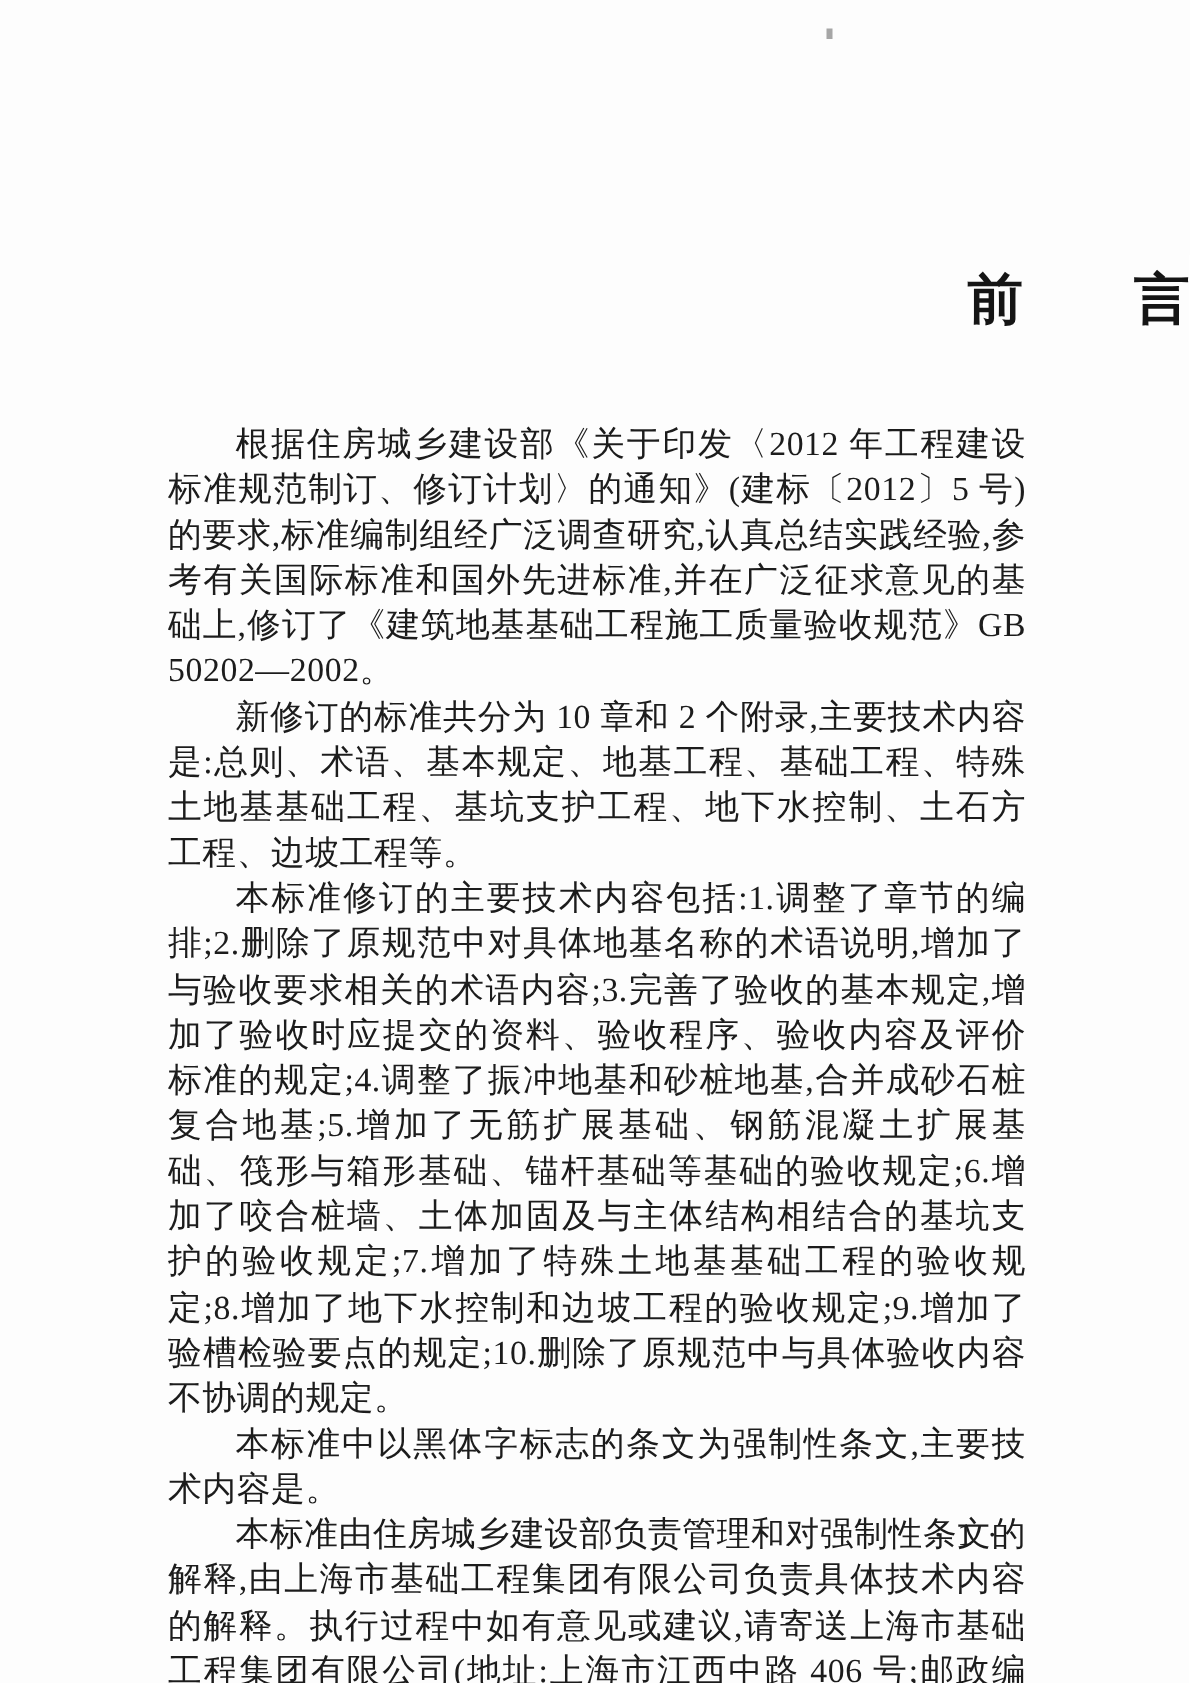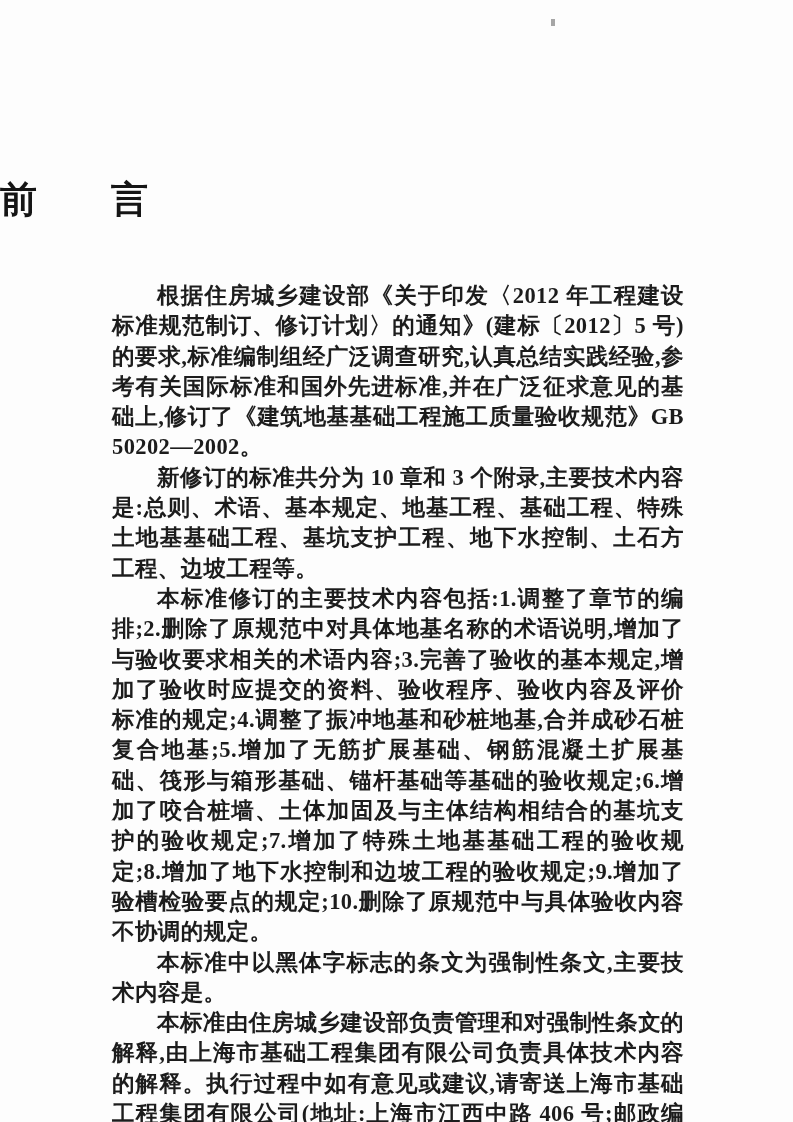--- a/index.html
+++ b/index.html
@@ -23,21 +23,21 @@
     height: 7px;
     background: #909090;
     opacity: 0.8;
   }
   .doc-title {
     position: absolute;
     top: 179px;
     left: 0;
     right: 0;
     margin: 0;
-    text-align: left;
+    text-align: right;
     font-family: "Liberation Sans", "DejaVu Sans", sans-serif;
     font-weight: 700;
     font-size: 37px;
     line-height: 42px;
     color: #151515;
   }
   .doc-body {
     position: absolute;
     top: 281px;
     left: 112px;
@@ -45,21 +45,20 @@
     font-family: "Liberation Serif", "DejaVu Serif", serif;
     font-size: 22.5px;
     line-height: 30.3px;
     letter-spacing: 0.4px;
     text-align: justify;
   }
   .doc-body p {
     margin: 0;
     padding: 0;
     text-indent: 2em;
-    font-weight: bold;
   }
   .page-number {
     position: absolute;
     top: 1011px;
     right: 126px;
     font-family: "Liberation Serif", "DejaVu Serif", serif;
     font-size: 21px;
     letter-spacing: 2px;
     color: #1c1c1c;
   }
@@ -67,21 +66,21 @@
 </head>
 <body>
 
 <div class="page">
   <div class="scan-speck"></div>
 
   <h1 class="doc-title">前　　言</h1>
 
   <div class="doc-body">
     <p>根据住房城乡建设部《关于印发〈2012 年工程建设标准规范制订、修订计划〉的通知》(建标〔2012〕5 号)的要求,标准编制组经广泛调查研究,认真总结实践经验,参考有关国际标准和国外先进标准,并在广泛征求意见的基础上,修订了《建筑地基基础工程施工质量验收规范》GB 50202—2002。</p>
-    <p>新修订的标准共分为 10 章和 3 个附录,主要技术内容是:总则、术语、基本规定、地基工程、基础工程、特殊土地基基础工程、基坑支护工程、地下水控制、土石方工程、边坡工程等。</p>
+    <p>新修订的标准共分为 10 章和 2 个附录,主要技术内容是:总则、术语、基本规定、地基工程、基础工程、特殊土地基基础工程、基坑支护工程、地下水控制、土石方工程、边坡工程等。</p>
     <p>本标准修订的主要技术内容包括:1.调整了章节的编排;2.删除了原规范中对具体地基名称的术语说明,增加了与验收要求相关的术语内容;3.完善了验收的基本规定,增加了验收时应提交的资料、验收程序、验收内容及评价标准的规定;4.调整了振冲地基和砂桩地基,合并成砂石桩复合地基;5.增加了无筋扩展基础、钢筋混凝土扩展基础、筏形与箱形基础、锚杆基础等基础的验收规定;6.增加了咬合桩墙、土体加固及与主体结构相结合的基坑支护的验收规定;7.增加了特殊土地基基础工程的验收规定;8.增加了地下水控制和边坡工程的验收规定;9.增加了验槽检验要点的规定;10.删除了原规范中与具体验收内容不协调的规定。</p>
     <p>本标准中以黑体字标志的条文为强制性条文,主要技术内容是。</p>
     <p>本标准由住房城乡建设部负责管理和对强制性条文的解释,由上海市基础工程集团有限公司负责具体技术内容的解释。执行过程中如有意见或建议,请寄送上海市基础工程集团有限公司(地址:上海市江西中路 406 号;邮政编码:200002)。</p>
 
   </div>
 
   <div class="page-number">· 1 ·</div>
 </div>
 
 </body></html>

